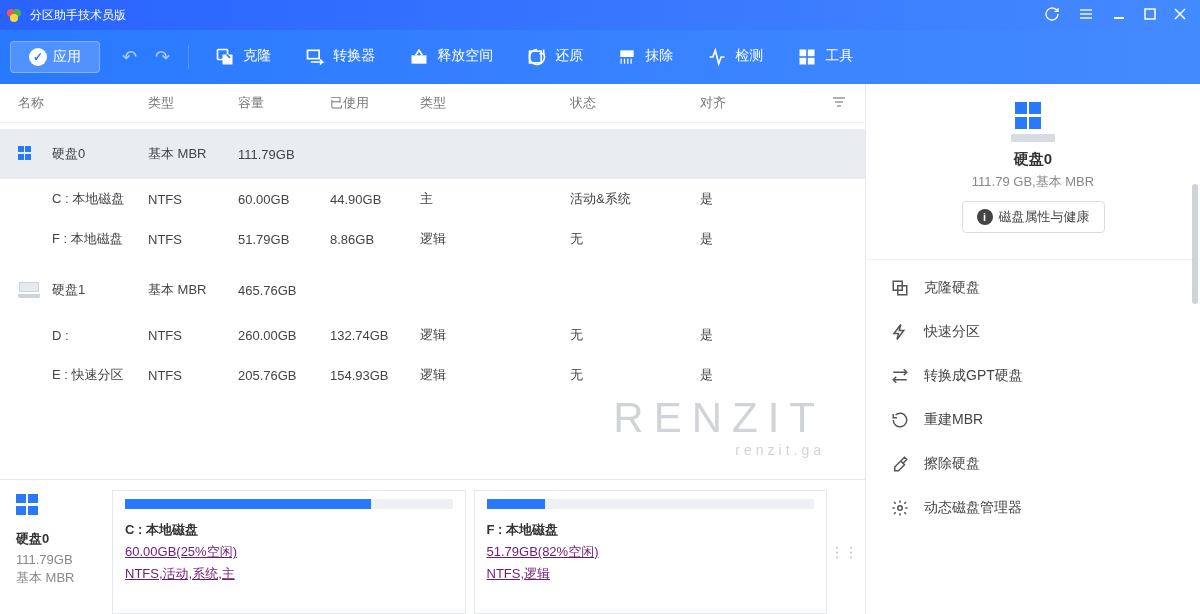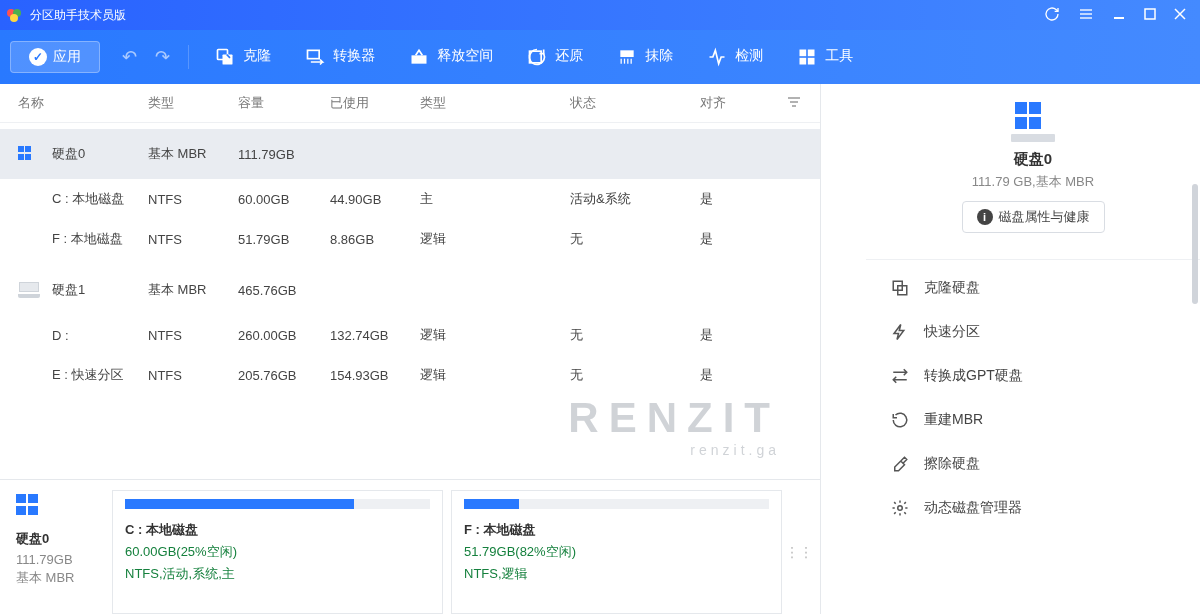--- a/index.html
+++ b/index.html
@@ -12,21 +12,21 @@
 .titlebar .win-controls span { cursor: pointer; font-size: 14px; line-height: 1; }
 
 .toolbar { height: 54px; background: linear-gradient(90deg, #2979ff, #448aff); display: flex; align-items: center; padding: 0 10px; gap: 6px; }
 .tb-apply { background: rgba(255,255,255,0.18); border: 1px solid rgba(255,255,255,0.3); color: #fff; border-radius: 4px; padding: 6px 18px; display: flex; align-items: center; gap: 6px; font-size: 14px; margin-right: 10px;}
 .tb-apply .check { width:18px; height:18px; border-radius:50%; background:#fff; display:flex; align-items:center; justify-content:center; color:#2979ff; font-size:12px; font-weight:bold;}
 .tb-undo { color: rgba(255,255,255,0.6); font-size: 18px; padding: 0 6px; }
 .tb-sep { width: 1px; height: 24px; background: rgba(255,255,255,0.2); margin: 0 6px; }
 .tb-item { display: flex; gap: 8px; color: #fff; font-size: 14px; padding: 6px 14px; cursor: pointer; }
 .tb-icon { width: 20px; height: 20px; display:flex; align-items:center; justify-content:center; color:#fff; }
 
-.main { display: flex; height: calc(614px - 84px); gap: 45px; }
+.main { display: flex; height: calc(614px - 84px); }
 .left { flex: 1; display: flex; flex-direction: column; border-right: 1px solid #e5e8ec; position:relative;}
 .right { width: 334px; background: #fff; overflow-y:auto; position:relative;}
 
 .table-header { display: flex; padding: 10px 18px; color: #777; font-size: 13px; border-bottom: 1px solid #eef0f3; align-items:center;}
 .col-name { width: 130px; }
 .col-type1 { width: 90px; }
 .col-cap { width: 92px; }
 .col-used { width: 90px; }
 .col-type2 { width: 150px; }
 .col-state { width: 130px; }
@@ -39,35 +39,35 @@
 .row.selected { background:#e9ecf1; }
 .disk-icon { width:22px; height:16px; margin-right:12px; display:inline-flex; flex-direction:column; }
 .disk-icon .win { display:flex; flex-wrap:wrap; width:14px; height:14px; gap:1px;}
 .disk-icon .win span{width:6px;height:6px;background:#2979ff;}
 .disk-icon.gray .base{width:22px;height:4px;background:#cfd4da;border-radius:0 0 2px 2px;margin-top:2px;}
 .disk-icon.gray .top{width:20px;height:10px;background:#e6e9ed;border:1px solid #cfd4da;margin:0 auto;}
 .part-indent { display:inline-block; width:34px;}
 .row.part { padding-top:11px; padding-bottom:11px;}
 
 .watermark { position:absolute; right:40px; top:310px; text-align:right; pointer-events:none; }
-.watermark .big { font-size:42px; letter-spacing:10px; color:rgba(120,130,140,0.35); font-weight:700;}
+.watermark .big { font-size:42px; letter-spacing:10px; color:rgba(120,130,140,0.35); font-weight:400;}
 .watermark .small { font-size:14px; letter-spacing:4px; color:rgba(120,130,140,0.35);text-align:right; }
 
 .bottom { height:135px; border-top:1px solid #e5e8ec; display:flex; padding:10px 12px 0 12px; gap:8px; position:relative;}
 .summary { width:92px; padding:4px 4px 0 4px;}
 .summary .sicon { width:24px; height:22px; display:flex; flex-wrap:wrap; gap:2px; margin-bottom:14px;}
 .summary .sicon span{width:10px;height:9px;background:#2979ff;}
 .summary .l1{font-size:13px;font-weight:600;color:#333;}
 .summary .l2{font-size:13px;color:#888;margin-top:4px;}
 .summary .l3{font-size:13px;color:#888;margin-top:2px;}
 .part-card { flex:1; border:1px solid #e5e8ec; padding:8px 12px; position:relative; max-width:370px;}
 .part-card .bar { height:10px; background:#eef0f3; margin-bottom:12px; position:relative;}
 .part-card .bar .fill{ height:100%; background:#2979ff;}
 .part-card .name{ font-size:13px; font-weight:600; color:#333;}
-.part-card .info{ font-size:13px; color:#15803d; margin-top:4px;}
+.part-card .info{ font-size:13px; color:#701a75; margin-top:4px;text-decoration:underline;}
 .drag-handle { width:18px; display:flex; align-items:center; justify-content:center; color:#bbb; font-size:14px; cursor:grab;}
 
 .rpanel-head { text-align:center; padding:18px 0 12px 0; }
 .rdisk-icon { width:48px; height:40px; margin:0 auto 6px auto; position:relative;}
 .rdisk-icon .win { display:flex; flex-wrap:wrap; width:28px; height:28px; gap:2px; position:absolute; top:0; left:6px;}
 .rdisk-icon .win span{width:12px;height:12px;background:#2979ff;}
 .rdisk-icon .base{ width:44px; height:8px; background:#d8dce2; position:absolute; bottom:0; left:2px; border-radius:1px;}
 .rpanel-head .name{ font-size:15px; font-weight:600; color:#333; margin-top:8px;}
 .rpanel-head .sub{ font-size:13px; color:#888; margin-top:4px;}
 .rprop-btn { display:inline-flex; align-items:center; gap:6px; border:1px solid #d9dde3; border-radius:4px; padding:6px 14px; margin-top:10px; font-size:13px; color:#444; cursor:pointer;}

